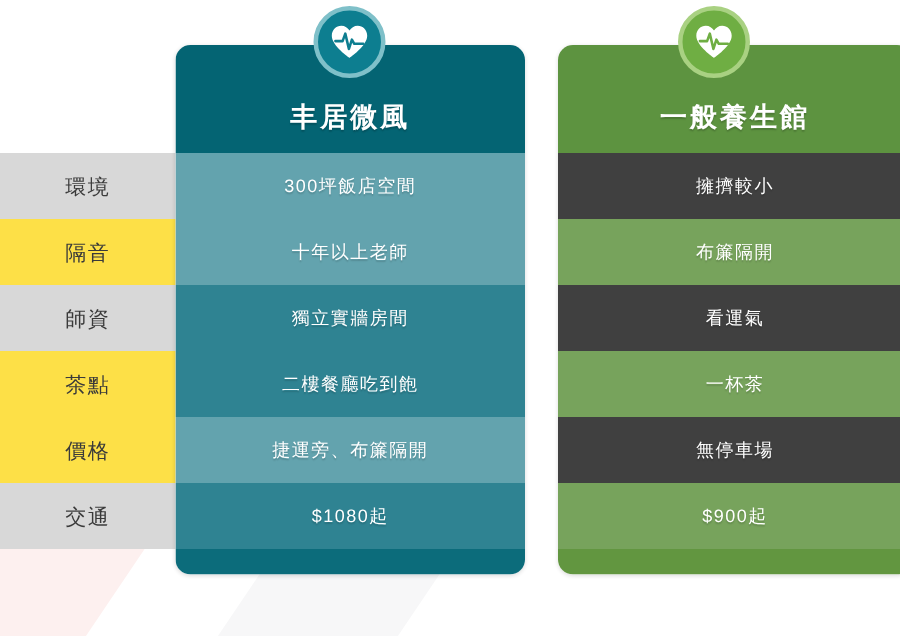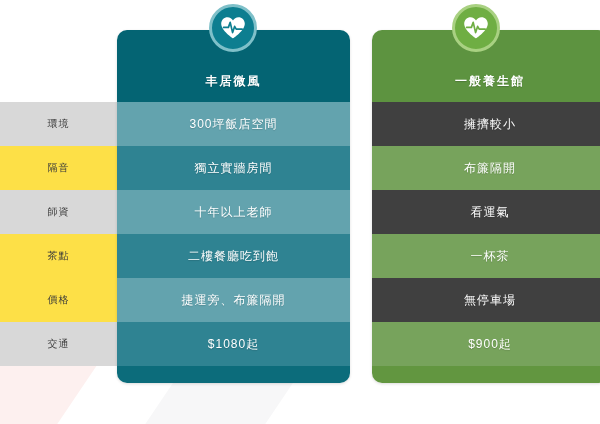--- a/index.html
+++ b/index.html
@@ -27,21 +27,21 @@
     left:150px;top:372px;width:120px;height:90px;
     background:#f7f7f8;
     transform:skewX(-34deg);
   }
 
   
   .label-col{position:absolute;left:0;top:102px;width:117px;}
   .label-cell{
     height:44px;line-height:44px;
     text-align:center;
-    font-size:10px;
+    font-size:14px;
     color:#3a3a3a;
     letter-spacing:1px;
   }
   .label-cell.odd{background:#d8d8d8;}
   .label-cell.even{background:#fde047;}
 
   
   .card{
     position:absolute;
     border-radius:10px;
@@ -52,21 +52,21 @@
   #card-green{left:372px;top:30px;width:236px;height:353px;}
 
   .card-head{
     height:72px;
     display:flex;align-items:flex-end;justify-content:center;
     padding-bottom:12px;
     box-sizing:border-box;
   }
   .card-title{
     color:#ffffff;
-    font-size:12px;
+    font-size:18px;
     font-weight:bold;
     letter-spacing:2px;
     text-shadow:0 1px 1px rgba(0,0,0,.18);
   }
   #card-teal .card-head{background:#046473;}
   #card-green .card-head{background:#5d9340;}
 
   .row{
     height:44px;line-height:44px;
     text-align:center;
@@ -130,22 +130,22 @@
     <div class="label-cell even">茶點</div>
     <div class="label-cell even">價格</div>
     <div class="label-cell odd">交通</div>
   </div>
 
   <div class="card" id="card-teal">
     <div class="card-head">
       <span class="card-title">丰居微風</span>
     </div>
     <div class="row odd">300坪飯店空間</div>
+    <div class="row odd">十年以上老師</div>
     <div class="row even">獨立實牆房間</div>
-    <div class="row odd">十年以上老師</div>
     <div class="row even">二樓餐廳吃到飽</div>
     <div class="row odd">捷運旁、布簾隔開</div>
     <div class="row even">$1080起</div>
     <div class="card-foot"></div>
   </div>
 
   <div class="card" id="card-green">
     <div class="card-head">
       <span class="card-title">一般養生館</span>
     </div>

